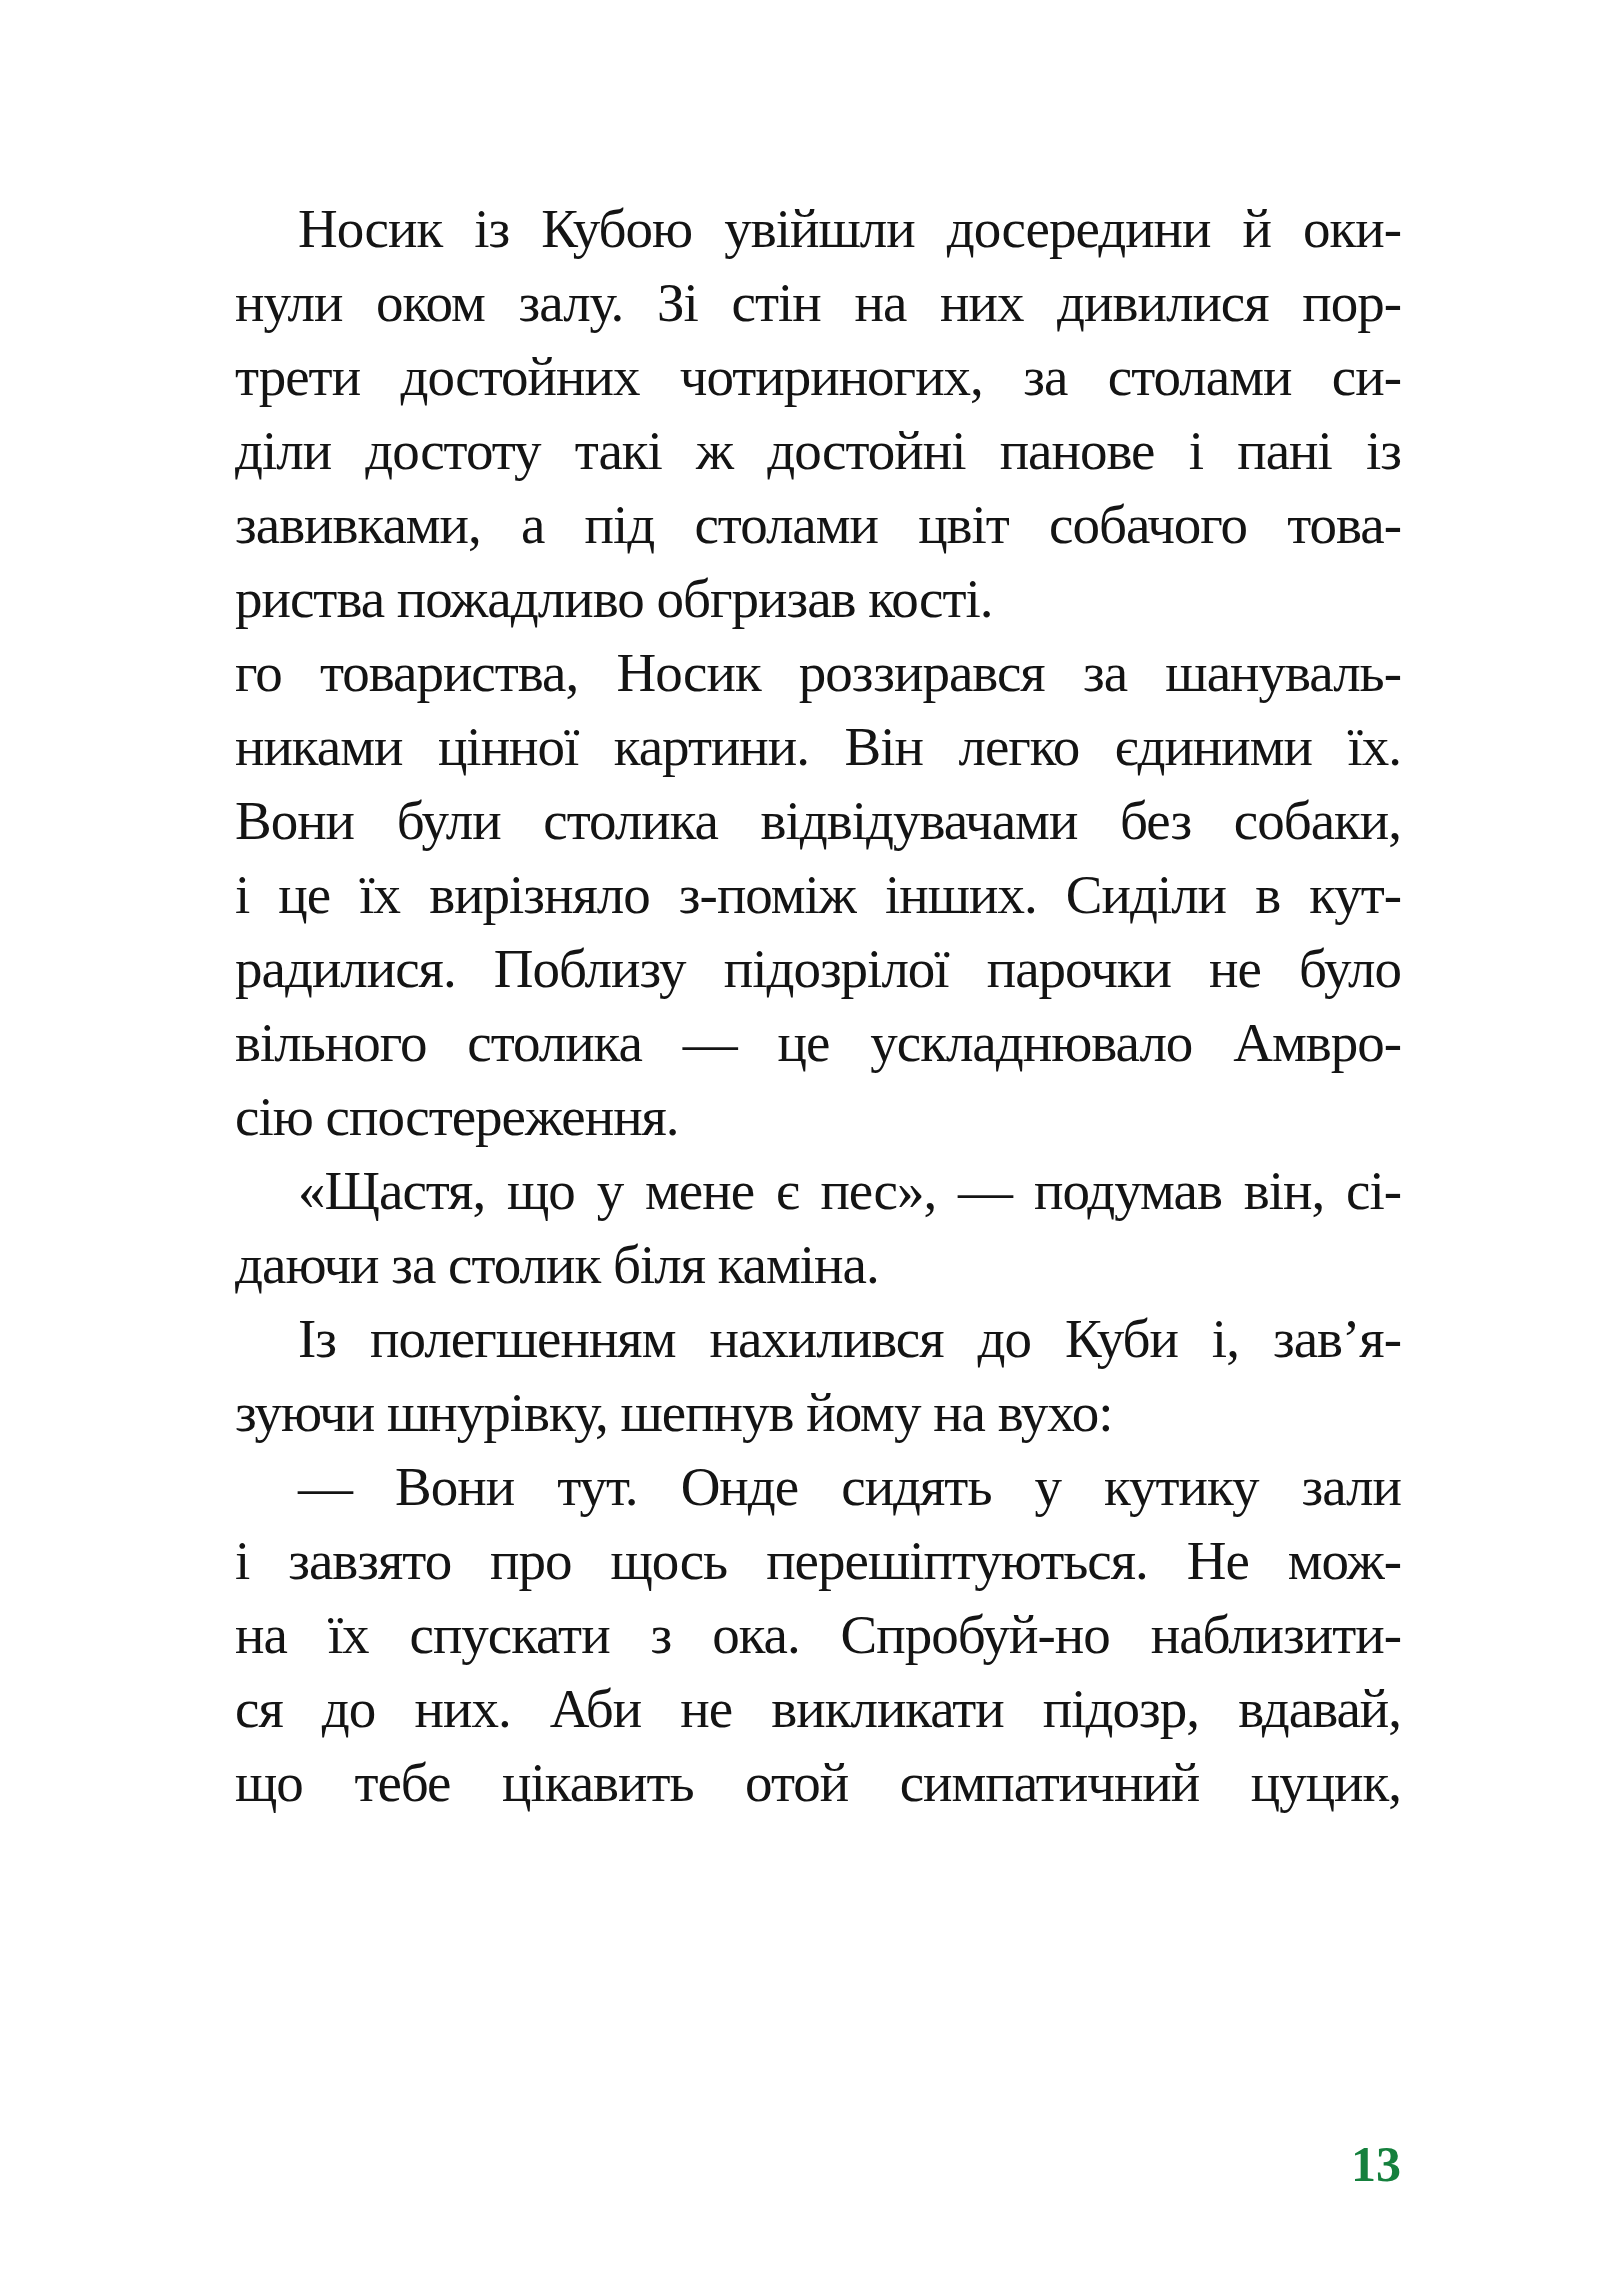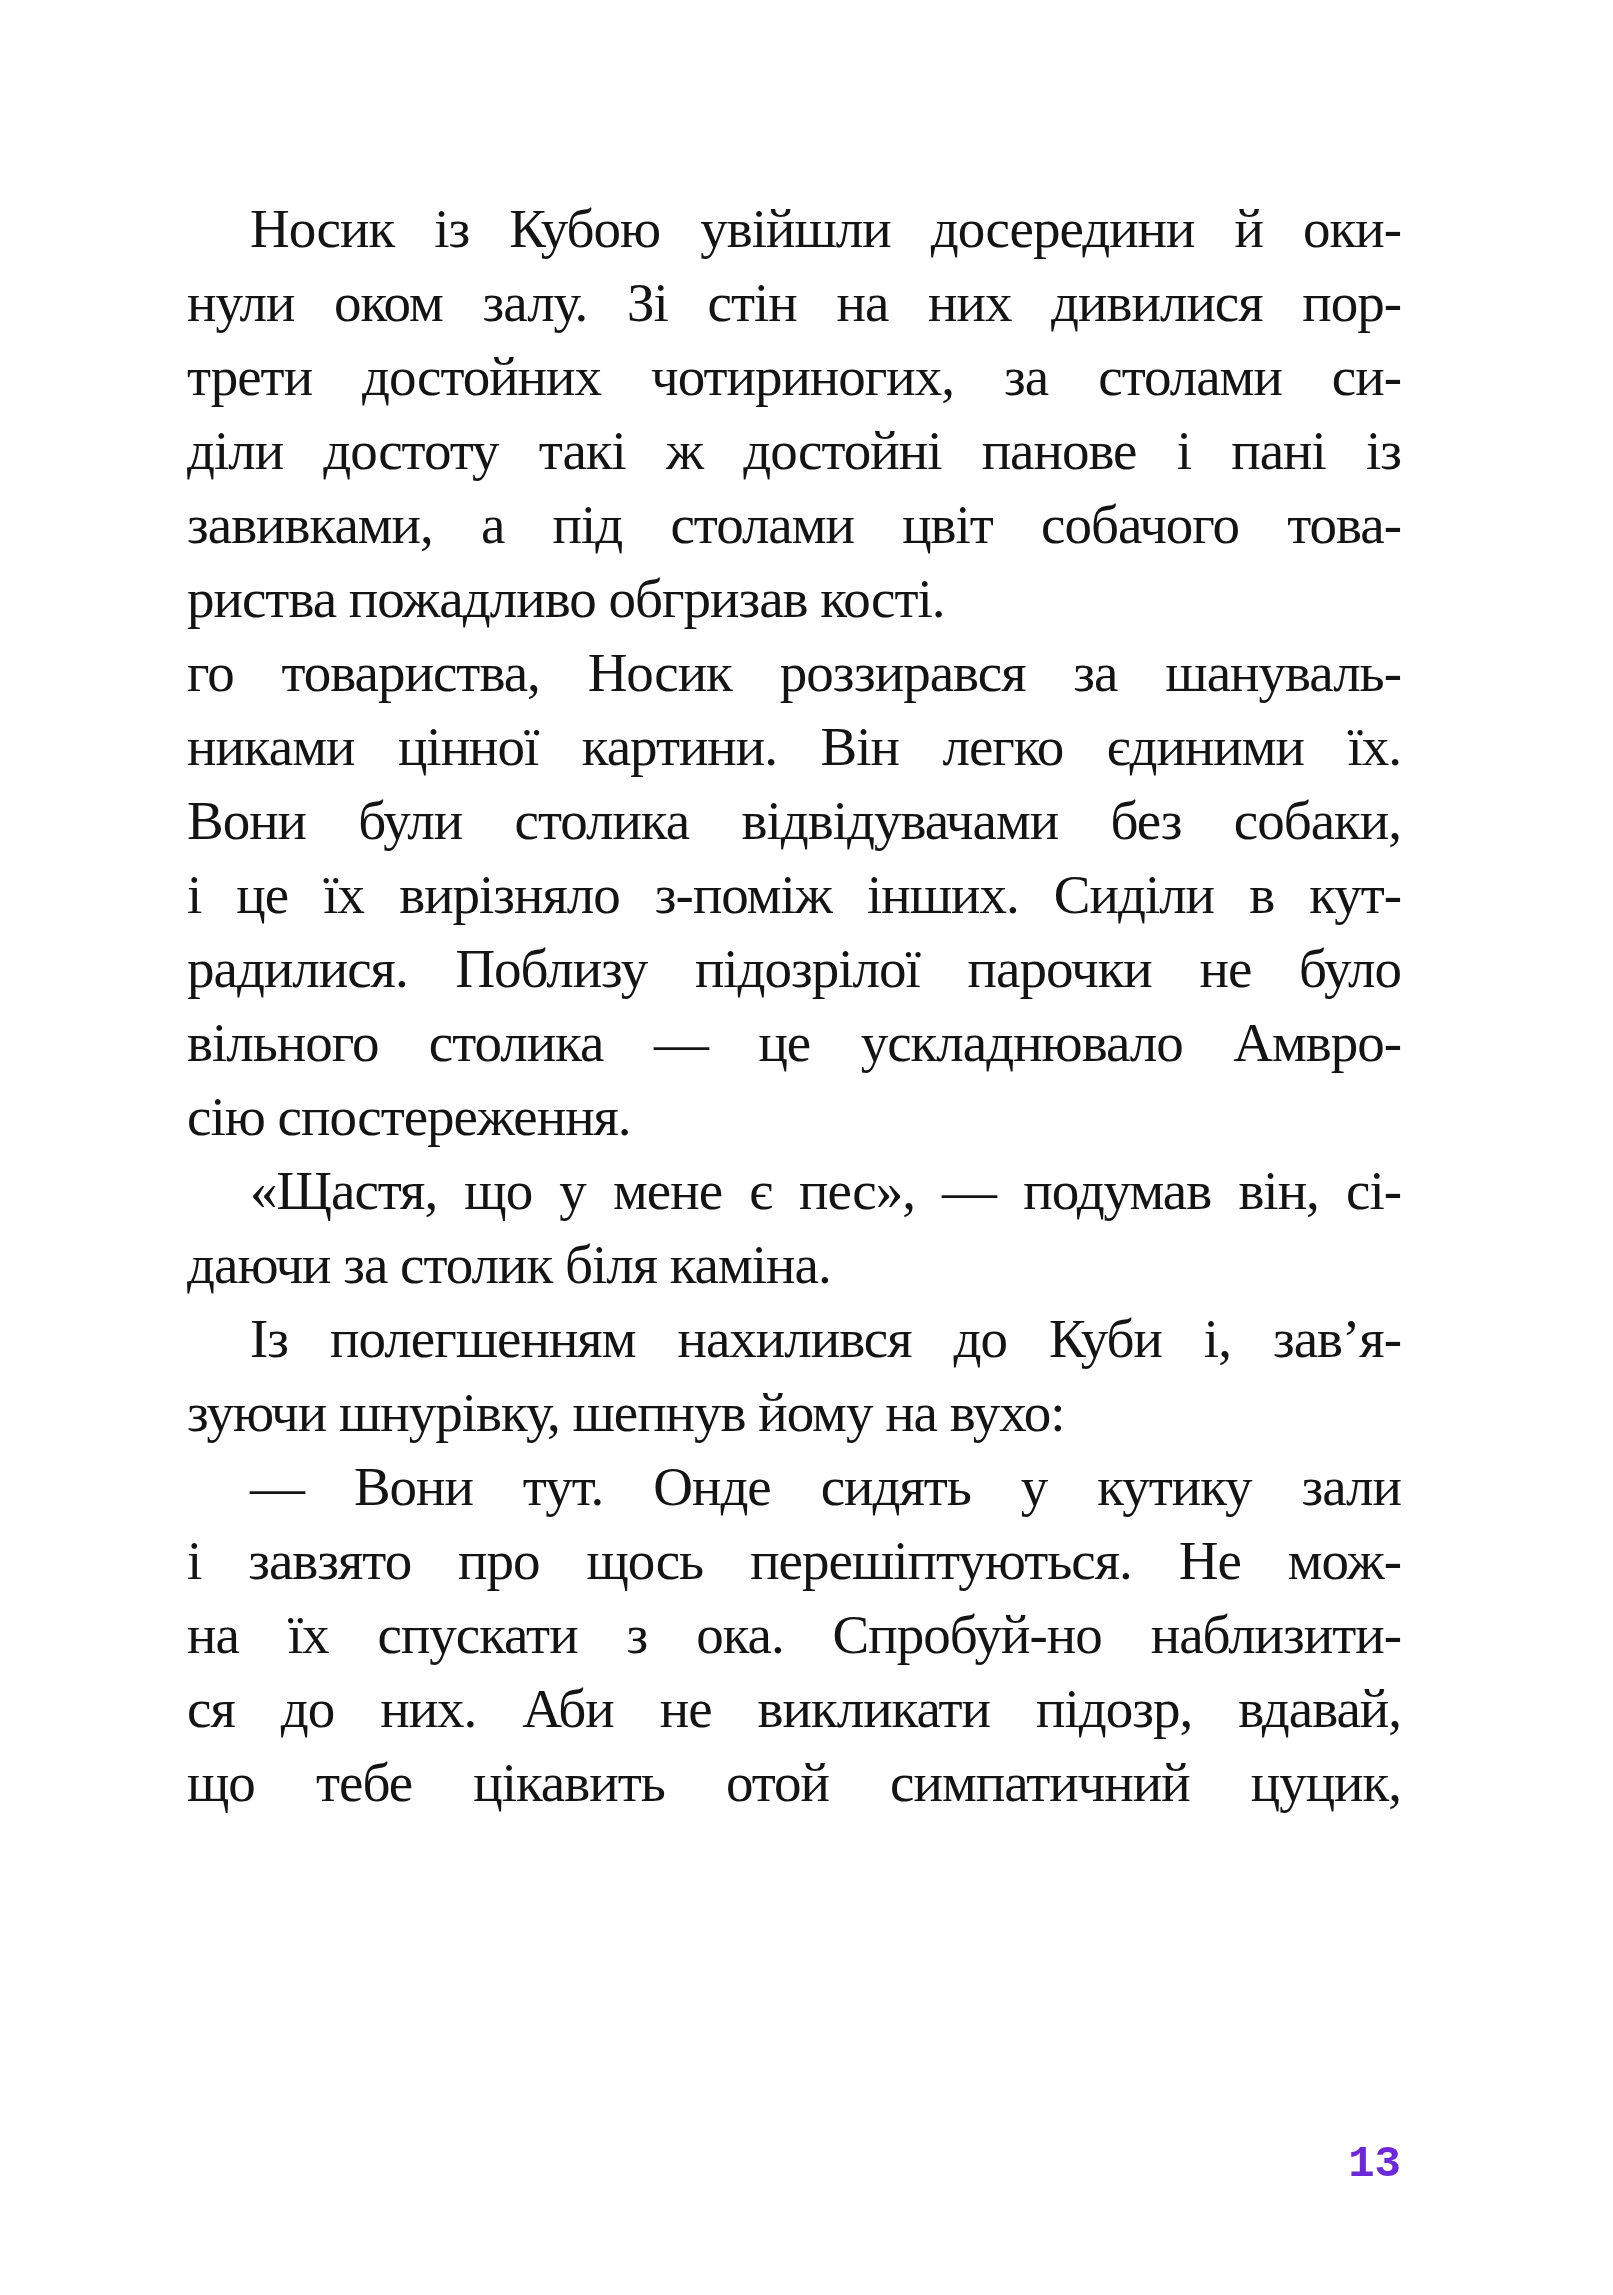--- a/index.html
+++ b/index.html
@@ -32,40 +32,41 @@
       line-height: 74px;
       color: #141414;
     }
     .line {
       display: block;
       white-space: nowrap;
       text-align: justify;
       text-align-last: justify;
       height: 74px;
       overflow: visible;
+      margin-left: 48px;
     }
     .line.last {
       text-align: center;
       text-align-last: left;
     }
     .line.indent {
       padding-left: 63px;
     }
     .line.tight {
       letter-spacing: -1px;
     }
     .page-number {
       position: absolute;
       right: 212px;
       top: 2135px;
-      font-family: Liberation Mono, monospace;
+      font-family: Liberation Serif, serif;
       font-weight: bold;
-      font-size: 44px;
+      font-size: 50px;
       line-height: 59px;
-      color: #6d28d9;
+      color: #15803d;
     }
   </style>
 </head>
 <body>
 
 <div class="page">
   <div class="text-block">
 
     <div>
       <span class="line indent tight">Носик із Кубою увійшли досередини й оки-</span>

